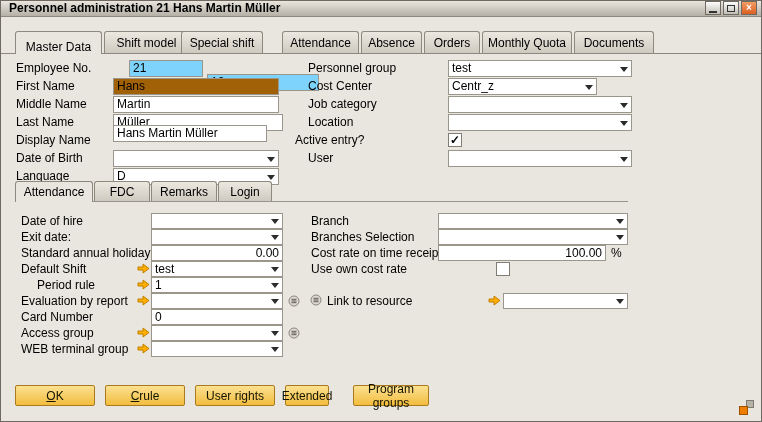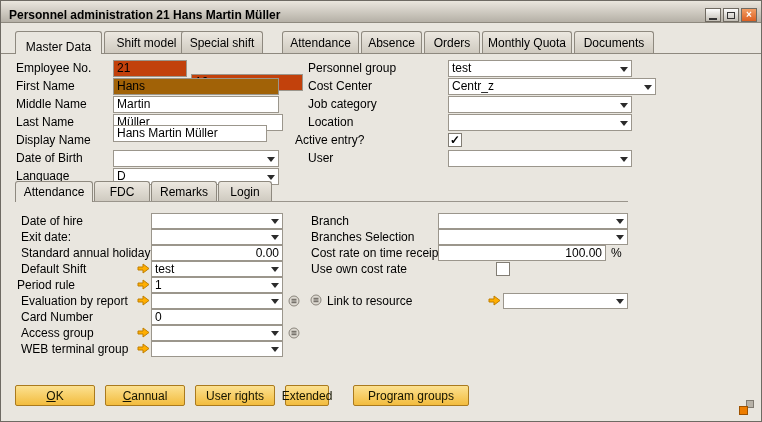--- a/index.html
+++ b/index.html
@@ -1,22 +1,22 @@
 <!DOCTYPE html>
 <html><head>
 <meta charset="utf-8">
 <style>
   * { box-sizing: border-box; }
   body { margin:0; font-family:"Liberation Sans", sans-serif; background:#fff; }
   .window { position:relative; width:762px; height:422px; background:#E9E6DF; border:1px solid #6E6A63; overflow:hidden; font-size:12px; color:#000; }
 
   
-  .titlebar { position:absolute; left:0; top:0; right:0; height:22px;
+  .titlebar { position:absolute; left:0; top:0; right:0; height:16px;
     background:linear-gradient(#EAE6DE,#B5B0A6); border-bottom:1px solid #8E897F;
-    display:flex; align-items:flex-end; padding:0 4px 0 8px; }
+    display:flex; align-items:flex-start; padding:0 4px 0 8px; }
   .titlebar .title { flex:1; font-weight:bold; font-size:12px; white-space:nowrap; overflow:hidden; }
   .winbtn { width:16px; height:14px; margin-left:2px; border:1px solid #6F6A61;
     display:flex; align-items:center; justify-content:center;
     background:linear-gradient(#FDFDFC,#C2BEB5); font-size:10px; line-height:10px; padding:0; }
   .winbtn.close { background:linear-gradient(#F29D64,#DC5F21); color:#fff; font-weight:bold; }
   .min-glyph { width:8px; height:0; border-bottom:2px solid #333; margin-top:7px; }
   .restore-glyph { width:8px; height:7px; border:1px solid #333; }
 
   
   .tab, .subtab { position:absolute; height:22px; border:1px solid #8E897F; border-bottom:none;
@@ -28,21 +28,21 @@
   .subtab { top:180px; height:20px; }
   .subtab.active { height:21px; }
   .hline { position:absolute; left:0; right:0; top:52px; border-top:1px solid #8E897F; z-index:0; }
   .innerline { position:absolute; left:14px; width:613px; top:200px; border-top:1px solid #9A958C; z-index:0; }
 
   
   .lbl { position:absolute; height:17px; line-height:17px; white-space:nowrap; }
   .fld, .combo { position:absolute; height:17px; background:#fff; border:1px solid #9B968C;
     padding:0 3px; line-height:15px; white-space:nowrap; overflow:hidden; }
   .fld.sm, .combo.sm { height:16px; line-height:14px; }
-  .fld.disabled { background:#c2410c; }
+  .fld.disabled { background:#7dd3fc;margin-left:16px; }
   .fld.focus { background:#a16207; }
   .fld.num { text-align:right; }
   .combo { padding-right:16px; }
   .combo .val { display:block; overflow:hidden; white-space:nowrap; }
   .arrow { position:absolute; right:3px; top:50%; margin-top:-2px; width:0; height:0;
     border-left:4px solid transparent; border-right:4px solid transparent; border-top:5px solid #2B2B2B; }
   .checkbox { position:absolute; width:14px; height:14px; background:#fff; border:1px solid #827D74;
     text-align:center; line-height:12px; font-size:12px; font-weight:bold; }
   svg.linkarrow, svg.detailicon { position:absolute; }
 
@@ -131,21 +131,21 @@
       <i class="arrow"></i>
     </div>
 
     <span class="lbl" style="left:307px;top:59px">Personnel group</span>
     <div class="combo" style="left:447px;top:59px;width:184px">
       <span class="val">test</span>
       <i class="arrow"></i>
     </div>
 
     <span class="lbl" style="left:307px;top:77px">Cost Center</span>
-    <div class="combo" style="left:447px;top:77px;width:208px">
+    <div class="combo" style="left:447px;top:77px;width:149px">
       <span class="val">Centr_z</span>
       <i class="arrow"></i>
     </div>
 
     <span class="lbl" style="left:307px;top:95px">Job category</span>
     <div class="combo" style="left:447px;top:95px;width:184px">
       <span class="val"></span>
       <i class="arrow"></i>
     </div>
 
@@ -201,21 +201,21 @@
 
     <span class="lbl" style="left:20px;top:260px">Default Shift</span>
     <svg class="linkarrow" style="left:136px;top:262px" width="13" height="11" viewBox="0 0 13 11">
         <path d="M1 4 H6 V1 L12 5.5 6 10 V7 H1 Z" fill="#FFAE00" stroke="#C07E00" stroke-width="1" stroke-linejoin="round"></path>
       </svg>
     <div class="combo sm" style="left:150px;top:260px;width:132px">
       <span class="val">test</span>
       <i class="arrow"></i>
     </div>
 
-    <span class="lbl" style="left:16px;top:276px">Period rule</span>
+    <span class="lbl" style="left:36px;top:276px">Period rule</span>
     <svg class="linkarrow" style="left:136px;top:278px" width="13" height="11" viewBox="0 0 13 11">
         <path d="M1 4 H6 V1 L12 5.5 6 10 V7 H1 Z" fill="#FFAE00" stroke="#C07E00" stroke-width="1" stroke-linejoin="round"></path>
       </svg>
     <div class="combo sm" style="left:150px;top:276px;width:132px">
       <span class="val">1</span>
       <i class="arrow"></i>
     </div>
 
     <span class="lbl" style="left:20px;top:292px">Evaluation by report</span>
     <svg class="linkarrow" style="left:136px;top:294px" width="13" height="11" viewBox="0 0 13 11">
@@ -288,29 +288,29 @@
     </div>
   </div>
 
   <div>
     <button class="btn" style="left:14px;width:80px">
       <span class="accel">O</span>
         <span>K</span>
     </button>
     <button class="btn" style="left:104px;width:80px">
       <span class="accel">C</span>
-        <span>annual</span>
+        <span>rule</span>
     </button>
     <button class="btn" style="left:194px;width:80px">
       <span>User rights</span>
     </button>
     <button class="btn" style="left:284px;width:44px">
       <span>Extended</span>
     </button>
-    <button class="btn" style="left:352px;width:116px">
+    <button class="btn" style="left:352px;width:76px">
       <span>Program groups</span>
     </button>
   </div>
 
   <div class="grip">
     <span class="g-gray"></span>
     <span class="g-orange"></span>
   </div>
 
 </div>

